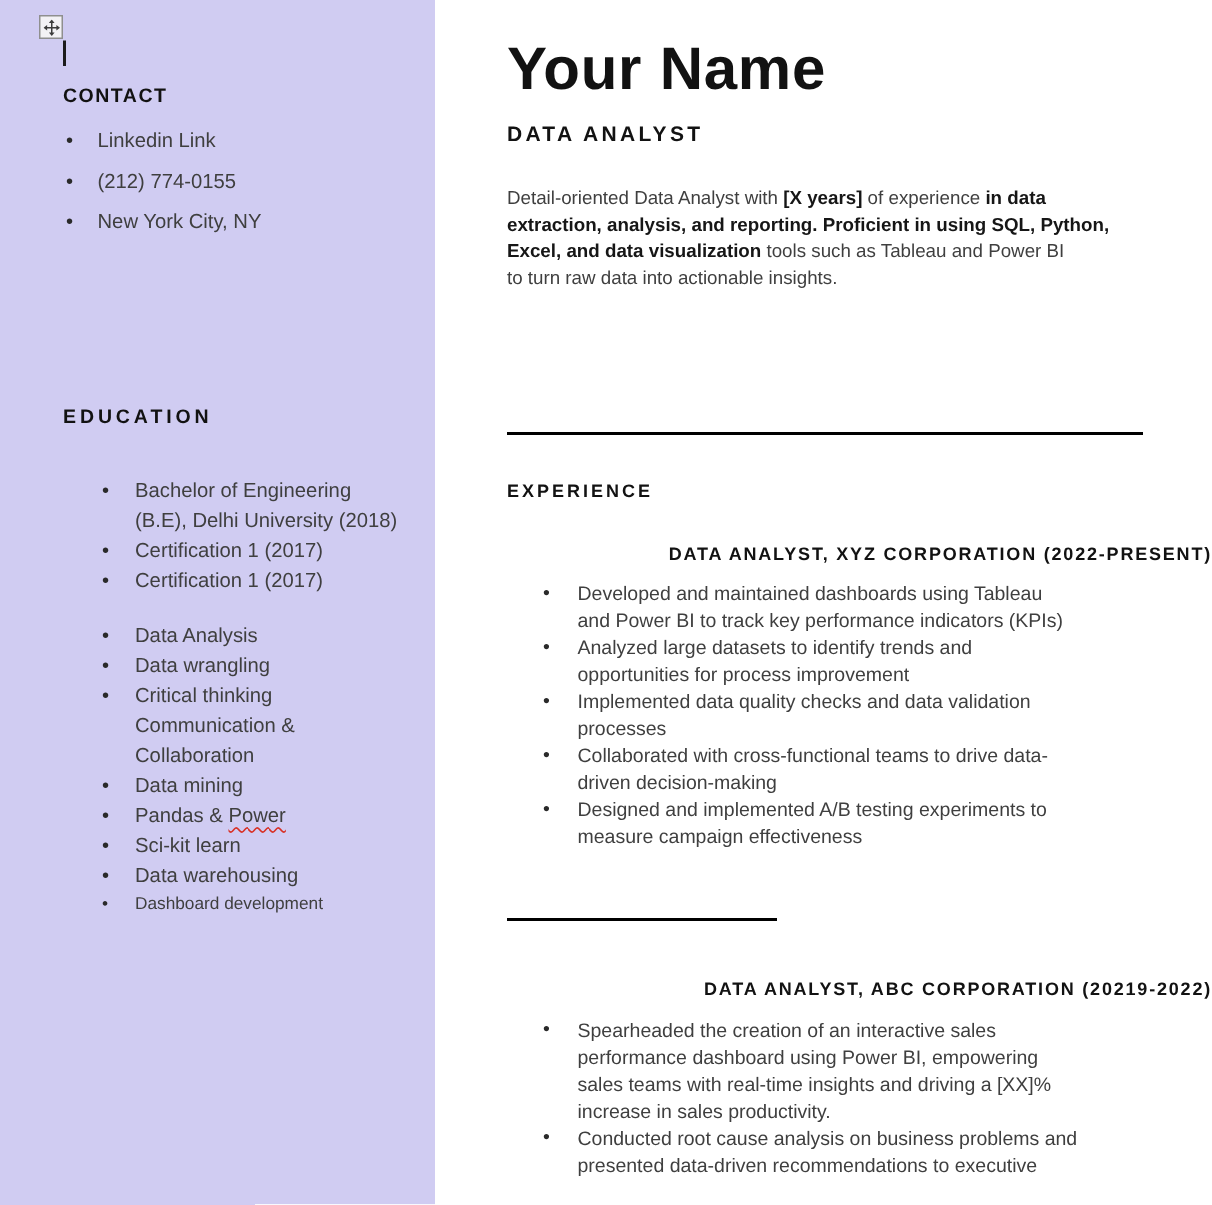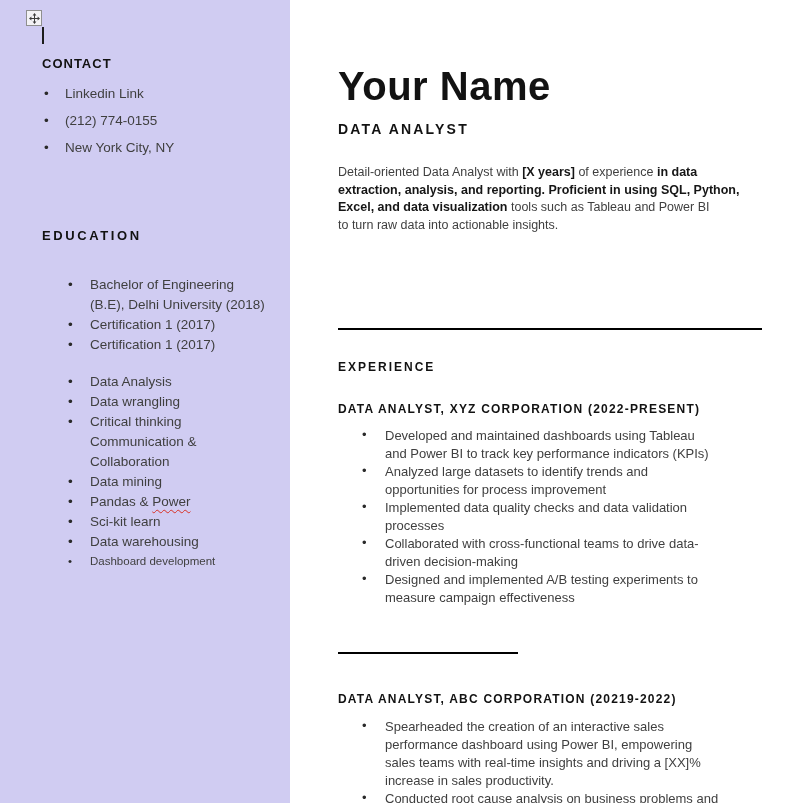--- a/index.html
+++ b/index.html
@@ -24,32 +24,32 @@
   .contact-list li { padding-left:21px; font-size:13.5px; line-height:17px; margin-bottom:10px; }
   .edu-list { margin:32px 0 0 26px; }
   .edu-list li, .skill-list li { padding-left:22px; font-size:13.5px; line-height:20px; }
   .skill-list { margin:17px 0 0 26px; }
   .skill-list li.small { font-size:11.5px; line-height:18px; }
   .squiggle { text-decoration-line:underline; text-decoration-style:wavy;
     text-decoration-color:var(--squiggle,#d93025); text-decoration-thickness:1px; text-underline-offset:3px; }
 
   
   .main { position:absolute; left:290px; top:0; width:518px; height:803px;
-    padding:64px 0 0 48px; overflow:hidden; }
+    padding:24px 0 0 48px; overflow:hidden; }
   .name { font-size:40px; line-height:44px; font-weight:bold; color:var(--heading-text,#121212); letter-spacing:0.5px; }
   .role { margin-top:13px; font-size:14px; line-height:16px; font-weight:bold;
     letter-spacing:2.2px; color:var(--heading-text,#121212); }
   .summary { margin-top:27px; font-size:12.5px; line-height:17.5px; white-space:nowrap; }
   .summary .b { font-weight:bold; color:#161616; }
   .rule { margin-top:94px; width:424px; height:2px; background:var(--rule,#000); }
   .rule-short { margin-top:45px; width:180px; height:2px; background:var(--rule,#000); }
   .exp-heading { margin-top:30px; font-size:12px; line-height:15px; font-weight:bold;
     letter-spacing:2px; color:var(--heading-text,#121212); }
   .job-title { margin-top:27px; font-size:12px; line-height:14px; font-weight:bold;
-    letter-spacing:1.2px; color:var(--heading-text,#121212); }
+    letter-spacing:1.2px; color:var(--heading-text,#121212);text-align:right; }
   .job-title.second { margin-top:38px; }
   .job-bullets { margin:11px 0 0 24px; }
   .job-bullets.second { margin-top:12px; }
   .job-bullets li { padding-left:23px; font-size:13px; line-height:18px; }
   .job-bullets li::before { top:-1px; }
 </style>
 </head>
 <body>
 
 <div class="page">
@@ -67,21 +67,21 @@
     </div>
     <div class="caret"></div>
 
     <div class="side-heading ls-contact">CONTACT</div>
     <ul class="contact-list">
         <li>Linkedin Link</li>
         <li>(212) 774-0155</li>
         <li>New York City, NY</li>
       </ul>
 
-    <div class="side-heading ls-education" style="margin-top:72px">EDUCATION</div>
+    <div class="side-heading ls-education" style="margin-top:114px">EDUCATION</div>
     <ul class="edu-list">
         <li>Bachelor of Engineering<br>(B.E), Delhi University (2018)</li>
         <li>Certification 1 (2017)</li>
         <li>Certification 1 (2017)</li>
       </ul>
 
     <ul class="skill-list">
         <li>Data Analysis</li>
         <li>Data wrangling</li>
         <li>Critical thinking<br>Communication &amp;<br>Collaboration</li>

